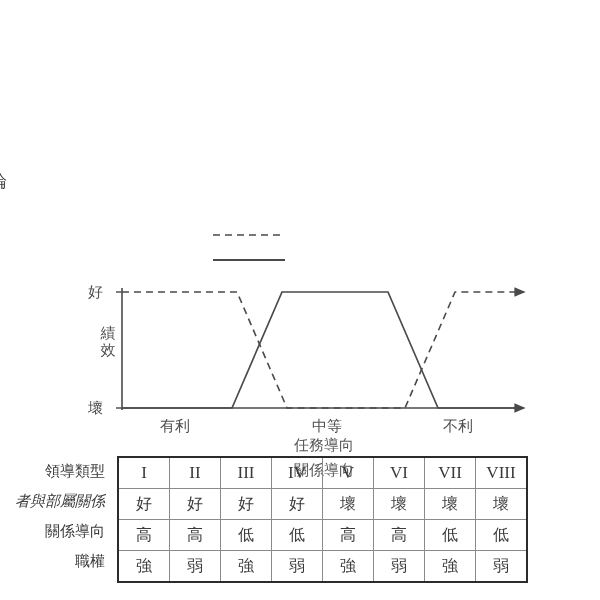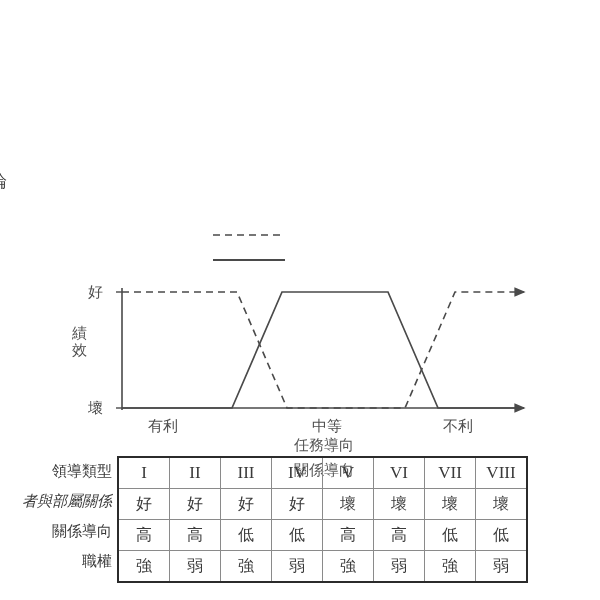--- a/index.html
+++ b/index.html
@@ -64,26 +64,27 @@
   .axis-label {
     position: absolute;
     font-size: 15px;
     line-height: 1;
     color: #4e4e4e;
     white-space: nowrap;
   }
   .ylab-good   { left: 88px;  top: 285px; }
   .ylab-bad    { left: 88px;  top: 401px; }
   .ylab-axis   {
-    left: 72px; top: 325px;
+    left: 100px; top: 325px;
     width: 16px;
     line-height: 1.12;
+    text-align: center;
     white-space: normal;
   }
-  .xlab-fav    { left: 148px; top: 419px; }
+  .xlab-fav    { left: 160px; top: 419px; }
   .xlab-mid    { left: 312px; top: 419px; }
   .xlab-unfav  { left: 443px; top: 419px; }
 
   
   .matrix-wrap {
     position: absolute;
     left: 117px;
     top: 456px;
   }
   table.matrix {
@@ -102,21 +103,21 @@
     padding: 0;
   }
   table.matrix td.roman {
     font-family: "Liberation Serif", "DejaVu Serif", serif;
     font-size: 17px;
   }
 
   
   .row-label {
     position: absolute;
-    right: 1px;
+    right: 8px;
     font-size: 15px;
     line-height: 1;
     color: #3a3a3a;
     white-space: nowrap;
     text-align: left;
   }
   .row-labels {
     position: absolute;
     left: 0;
     top: 456px;

